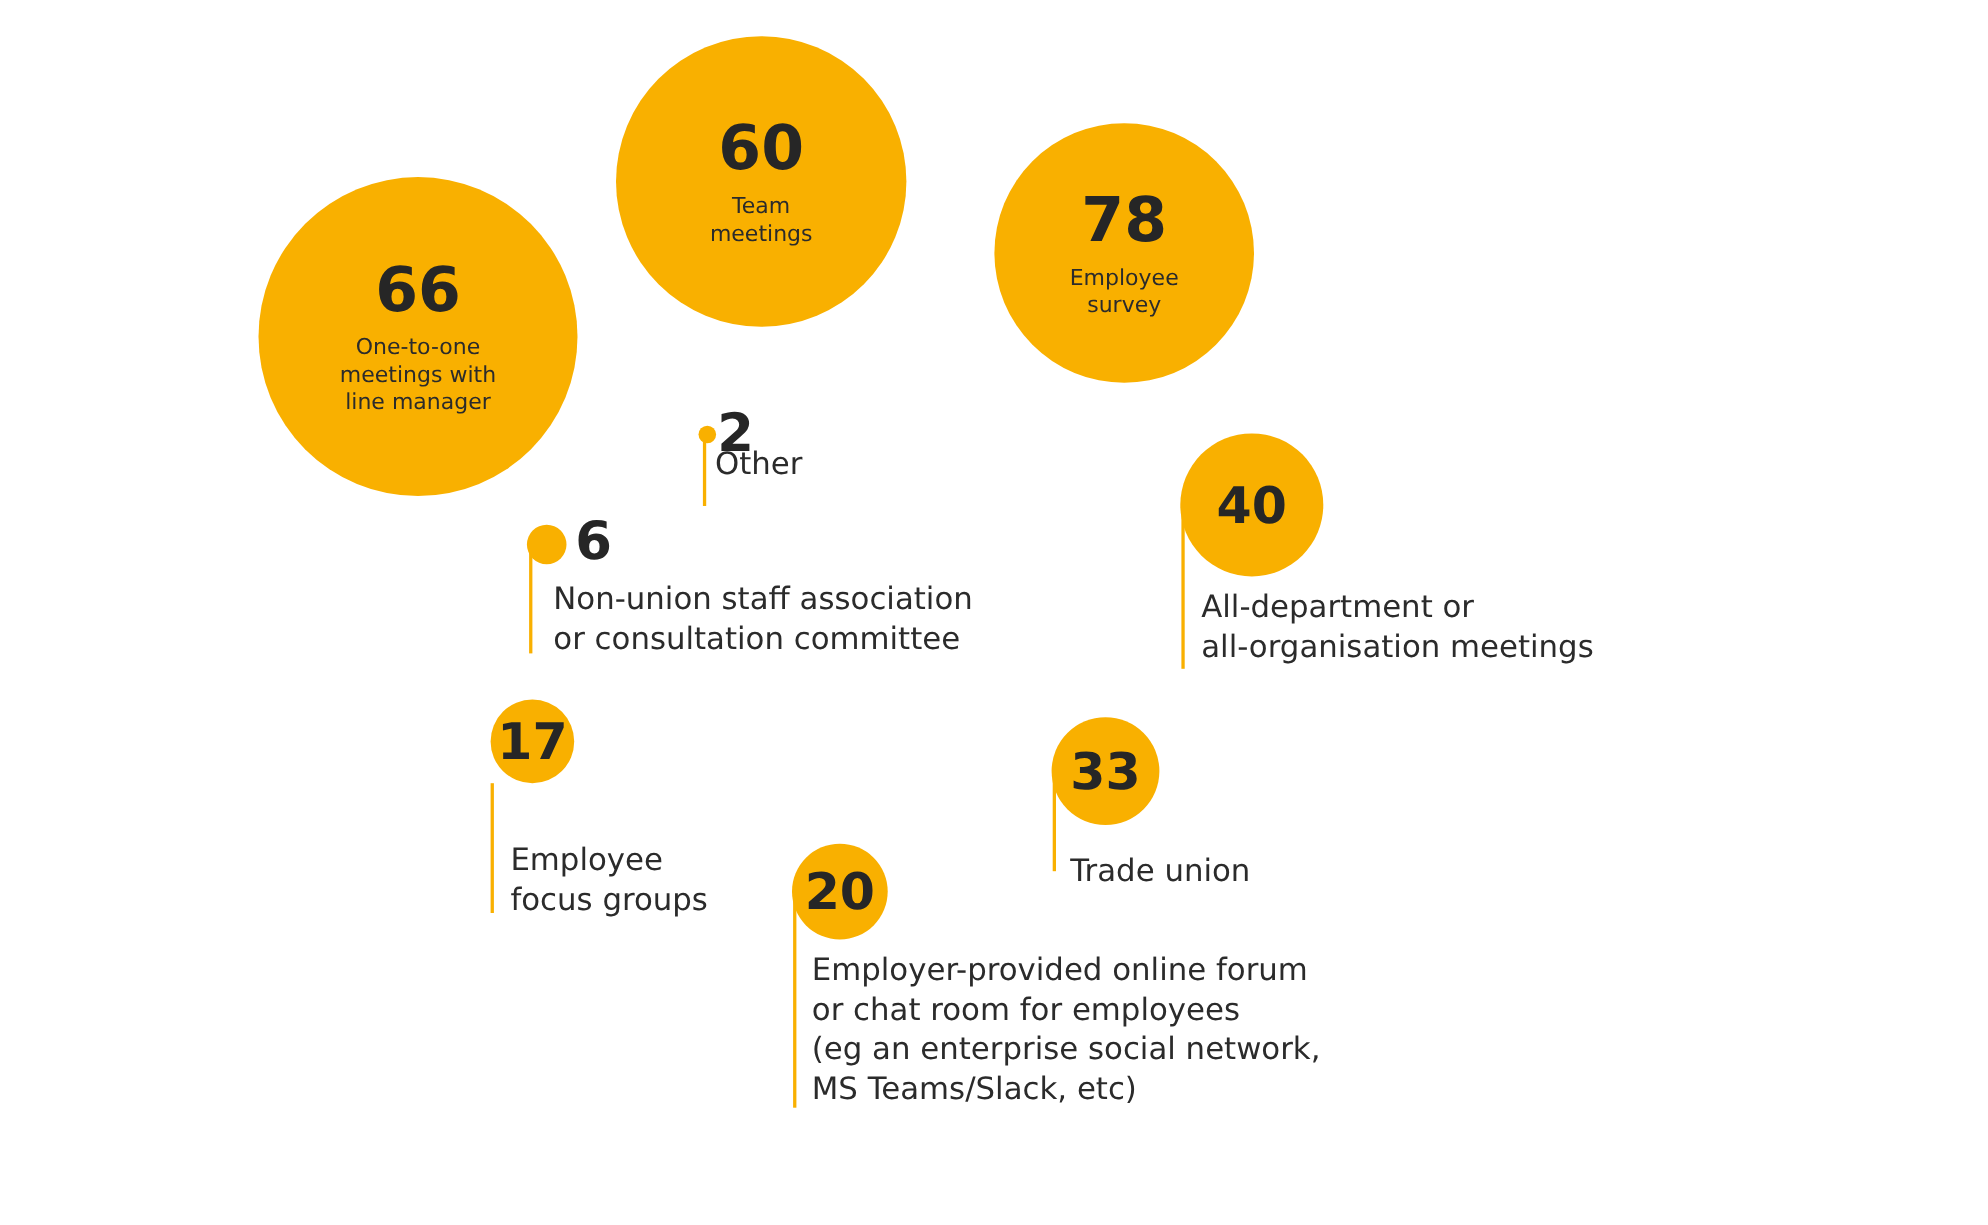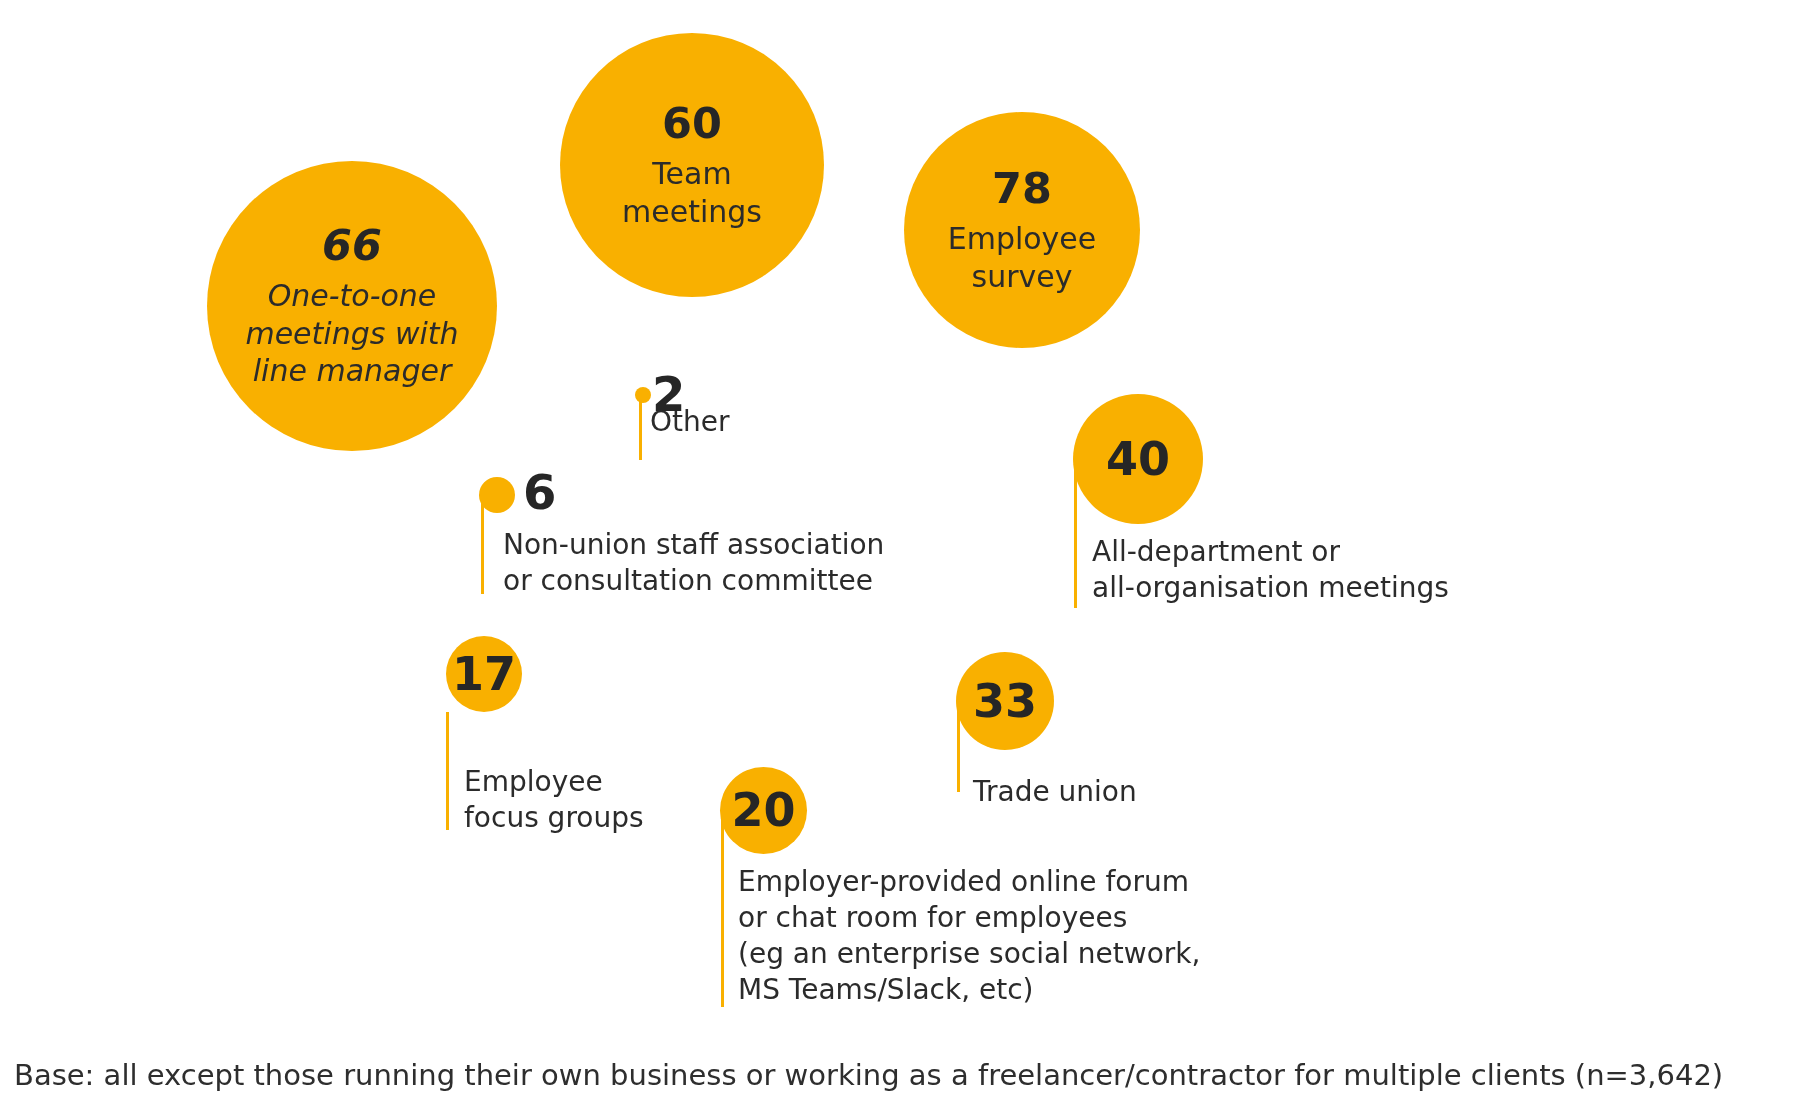--- a/index.html
+++ b/index.html
@@ -8,31 +8,31 @@
     position:relative; width:1807px; height:1114px; background:#fff;
     font-family:"DejaVu Sans", "Liberation Sans", sans-serif;
     overflow:hidden;
     --amber:#F9B000; --num:#262626; --lbl:#2b2b2b;
   }
   .bubble {
     position:absolute; border-radius:50%; background:var(--amber);
     display:flex; flex-direction:column; align-items:center; justify-content:center;
     text-align:center;
   }
-  .bubble .num { font-size:43px; font-weight:bold; color:var(--num); line-height:1.1; }
-  .bubble .lbl { font-size:30px; color:var(--lbl); line-height:1.25; margin-top:8px; white-space:pre-line; }
+  .bubble .num { font-size:56px; font-weight:bold; color:var(--num); line-height:1.1; }
+  .bubble .lbl { font-size:20px; color:var(--lbl); line-height:1.25; margin-top:8px; white-space:pre-line; }
   .bubble.small .num { font-size:46px; }
   .dot { position:absolute; border-radius:50%; background:var(--amber); }
   .stem { position:absolute; width:3px; background:var(--amber); }
   .co-num { position:absolute; font-size:48px; font-weight:bold; color:var(--num); line-height:1; }
   .co-lbl { position:absolute; font-size:28px; color:var(--lbl); line-height:36px; white-space:pre-line; }
   .base-note { position:absolute; left:14px; top:1058px; font-size:29px; color:#2e2e2e; }
 
   
-  .b66 { left:207px; top:161px; width:290px; height:290px;font-style:italic; }
+  .b66 { left:235px; top:161px; width:290px; height:290px; }
   .b60 { left:560px; top:33px;  width:264px; height:264px; }
   .b54 { left:904px; top:112px; width:236px; height:236px; }
   
   .b30 { left:1073px; top:394px; width:130px; height:130px; }
   .b22 { left:956px;  top:652px; width:98px;  height:98px; }
   .b20 { left:720px;  top:767px; width:87px;  height:87px; }
   .b17 { left:446px;  top:636px; width:76px;  height:76px; }
   
   .d6 { left:479px; top:477px; width:36px; height:36px; }
   .d2 { left:635px; top:387px; width:16px; height:16px; }
@@ -107,14 +107,13 @@
   <div class="co-lbl l20">Employer-provided online forum
 or chat room for employees
 (eg an enterprise social network,
 MS Teams/Slack, etc)</div>
   <div class="co-lbl l17">Employee
 focus groups</div>
   <div class="co-lbl l6">Non-union staff association
 or consultation committee</div>
   <div class="co-lbl l2">Other</div>
 
-  <div class="base-note">Base: all except those running their own business or working as a freelancer/contractor for multiple clients (n=3,642)</div>
 </div>
 
 </body></html>

